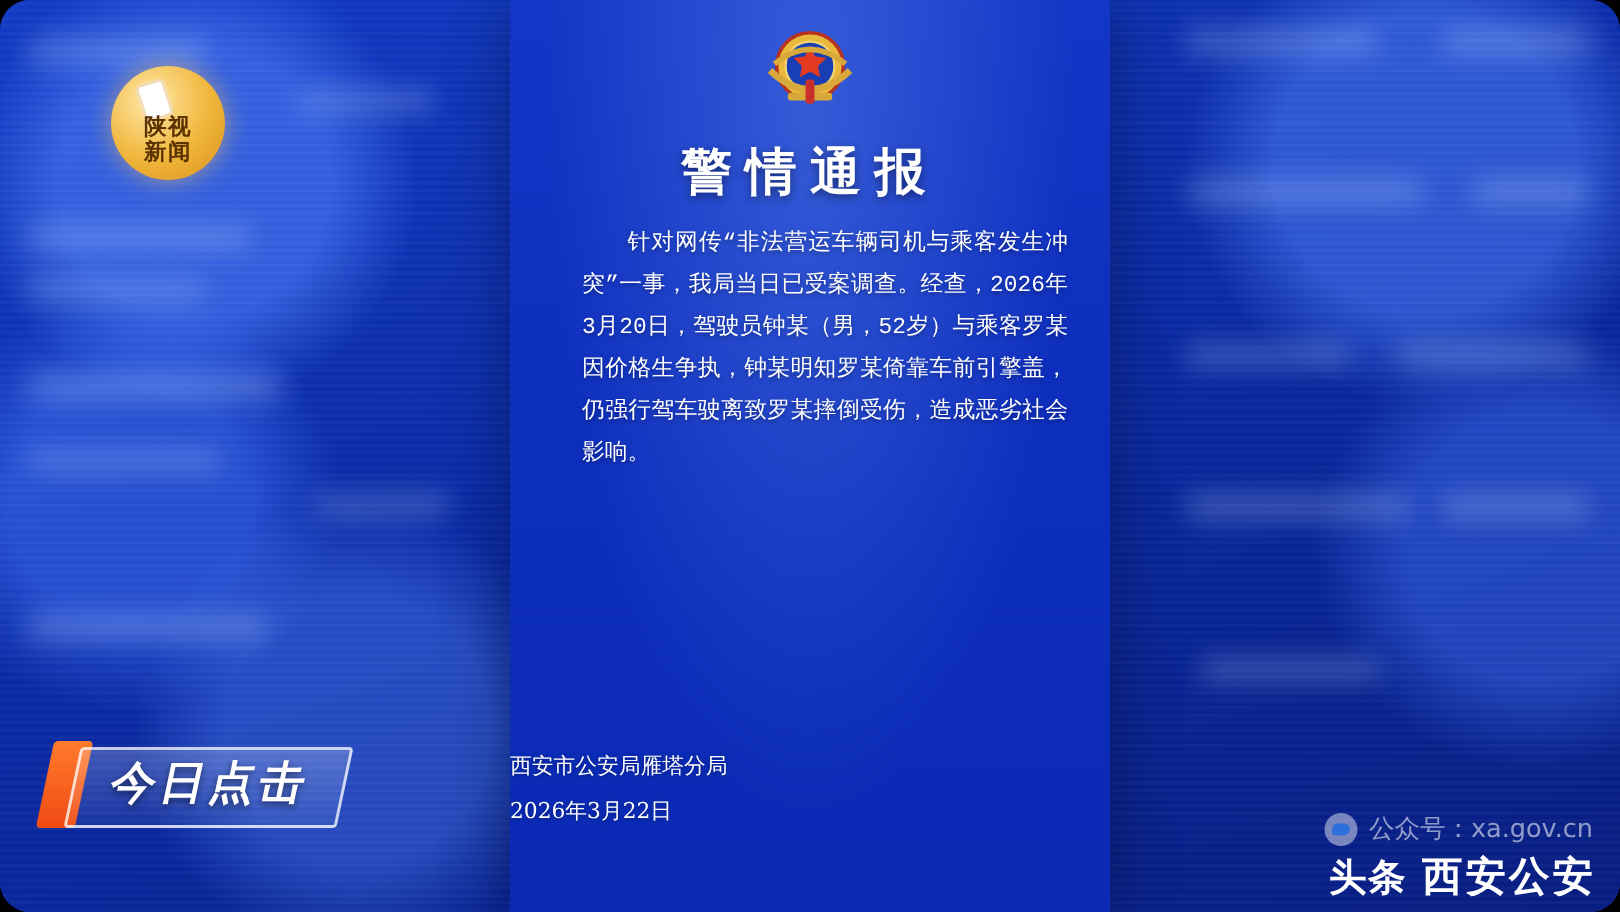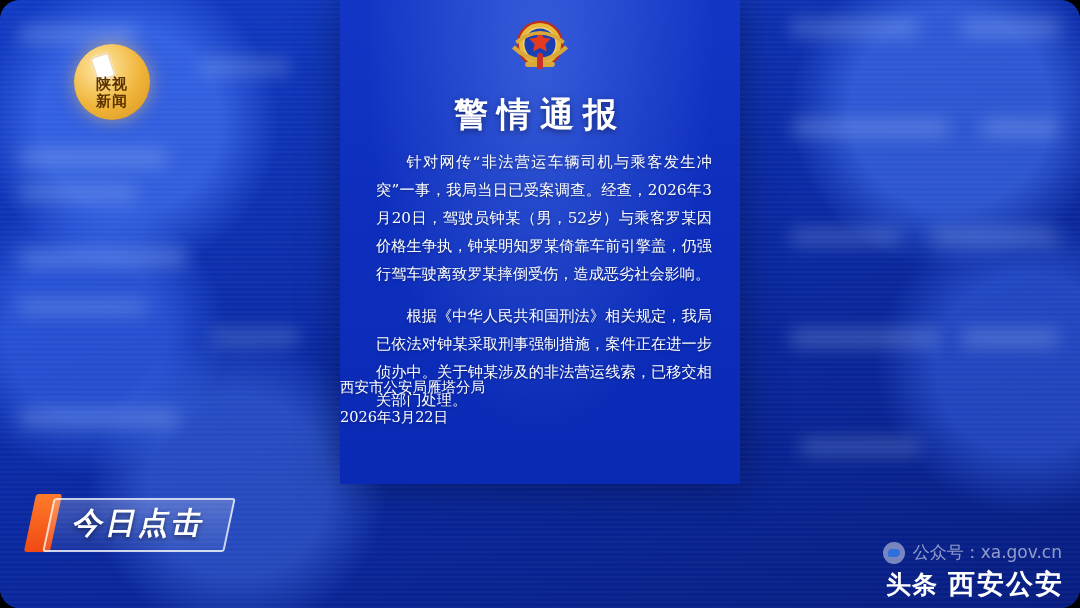--- a/index.html
+++ b/index.html
@@ -46,21 +46,21 @@
     background: rgba(190,215,255,.30);
     filter: blur(9px);
   }
 
   
   .poster {
     position: absolute;
     left: 340px;
     top: 0;
     width: 400px;
-    height: 484px;
+    height: 608px;
     background: linear-gradient(180deg, #1436c6 0%, #0e2fbe 40%, #0a2ab4 100%);
     box-shadow: 0 0 40px rgba(0,0,0,.35);
     overflow: hidden;
   }
   .poster::before {
     content: "";
     position: absolute;
     inset: 0;
     background: radial-gradient(ellipse at 50% 12%, rgba(120,165,255,.35), rgba(10,40,170,0) 62%);
   }
@@ -96,22 +96,23 @@
     left: 36px;
     right: 28px;
     color: #ffffff;
     font-size: 15.2px;
     line-height: 28px;
     text-align: justify;
     font-family: "DejaVu Serif", "Liberation Serif", serif;
     text-shadow: 0 1px 3px rgba(0,0,0,.35);
   }
   .poster-body p {
-    margin: 0 0 14px 0;
+    margin: 0 0 14px 12px;
     text-indent: 2em;
+    font-family: Liberation Mono, monospace;
   }
 
   .poster-sign {
     position: absolute;
     left: 0;
     right: 0;
     bottom: 52px;
     color: #ffffff;
     font-size: 14.5px;
     line-height: 30px;
@@ -297,21 +298,20 @@
         <path d="M14 50 q36 34 72 0" fill="none" stroke="#d8a93a" stroke-width="6"></path>
         <rect x="30" y="70" width="40" height="7" rx="3" fill="#d8a93a"></rect>
         <rect x="46" y="58" width="8" height="22" rx="3" fill="#c9302c"></rect>
       </svg>
     </div>
 
     <div class="poster-title">警情通报</div>
 
     <div class="poster-body">
       <p>针对网传“非法营运车辆司机与乘客发生冲突”一事，我局当日已受案调查。经查，2026年3月20日，驾驶员钟某（男，52岁）与乘客罗某因价格生争执，钟某明知罗某倚靠车前引擎盖，仍强行驾车驶离致罗某摔倒受伤，造成恶劣社会影响。</p>
-      <p>根据《中华人民共和国刑法》相关规定，我局已依法对钟某采取刑事强制措施，案件正在进一步侦办中。关于钟某涉及的非法营运线索，已移交相关部门处理。</p>
     </div>
 
     <div class="poster-sign">
       <div>西安市公安局雁塔分局</div>
       <div>2026年3月22日</div>
     </div>
   </div>
 
   <div class="program-badge">
     <div class="bar"></div>

